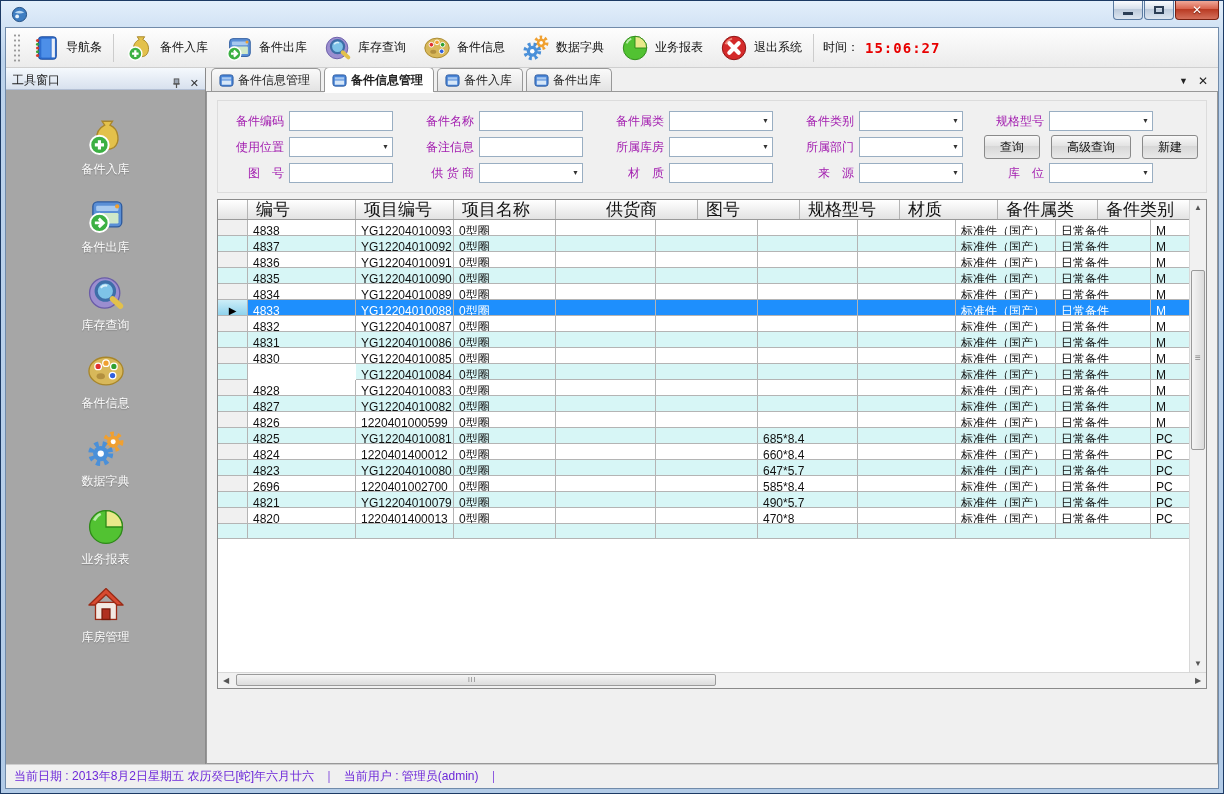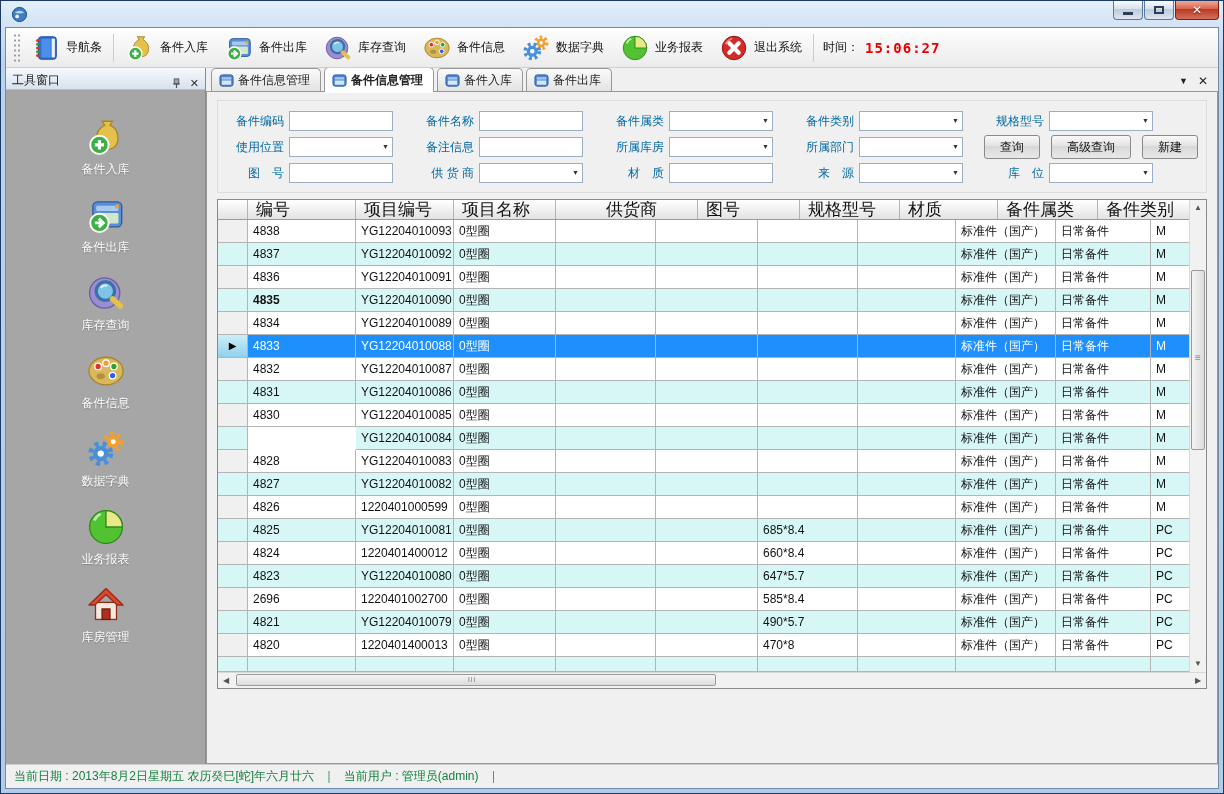--- a/index.html
+++ b/index.html
@@ -59,34 +59,34 @@
   .tab svg{width:15px;height:15px;}
   .tab.active{background:#fff;font-weight:bold;z-index:2;padding-top:4px;box-shadow:0 1px 0 #fff;}
   .tabstrip .ts-ctrls{margin-left:auto;display:flex;align-items:center;gap:10px;padding:0 10px 5px 0;}
   .ts-ctrls .dd{font-size:9px;color:#222;}
   .ts-ctrls .tx{font-size:12px;color:#222;font-weight:bold;line-height:1;}
   .tabpage{flex:1;border:1px solid #989898;border-top:none;background:#f0f0f0;display:flex;flex-direction:column;overflow:hidden;}
   
   .filter{margin:8px 10px 2px;border:1px solid #dcdcdc;background:#f0f0f0;padding:7px 4px 6px;}
   .f-row{display:flex;align-items:center;height:26px;}
   .f-group{width:190px;display:flex;align-items:center;}
-  .f-label{width:62px;text-align:right;font-size:12px;color:#0369a1;margin-right:5px;white-space:nowrap;}
+  .f-label{width:62px;text-align:right;font-size:12px;color:#a21caf;margin-right:5px;white-space:nowrap;}
   .f-input{width:104px;height:20px;border:1px solid #99aec2;background:#fff;}
   .f-select{width:104px;height:20px;border:1px solid #99aec2;background:#fff;position:relative;}
   .f-select::after{content:"▼";position:absolute;right:3px;top:5px;font-size:7px;color:#333;}
   .f-buttons{margin-left:auto;display:flex;gap:11px;margin-right:4px;}
   .btn{height:24px;padding:0 15px;font-size:12px;color:#111;border:1px solid #8a8a8a;border-radius:3px;
     background:linear-gradient(#f9f9f9,#e3e3e3 45%,#d7d7d7 46%,#e9e9e9);display:flex;align-items:center;}
   
   .table-area{margin:4px 10px 0;position:relative;height:490px;border:1px solid #8a8a8a;background:#fff;overflow:hidden;}
   .grid{position:absolute;left:0;top:0;right:17px;bottom:16px;overflow:hidden;}
   .trow{display:flex;width:973px;}
   .thead{height:20px;background:linear-gradient(#ffffff,#e3e3e3);border-bottom:1px solid #9a9a9a;}
   .thead .tcell{font-size:17px;color:#111;line-height:19px;padding-left:8px;border-right:1px solid #b4b4b4;overflow:hidden;white-space:nowrap;flex:none;}
-  .tbody-row{height:23px;}
+  .tbody-row{height:16px;}
   .tbody-row .tcell{font-size:12px;color:#111;line-height:22px;padding:0 5px;border-right:1px solid #b4b4b4;border-bottom:1px solid #b4b4b4;overflow:hidden;white-space:nowrap;flex:none;background:#fff;}
   .tbody-row .ind{background:#f0f0f0;padding:0;text-align:center;}
   .tbody-row.stripe .tcell{background:#d7f6f6;}
   .tbody-row.selected .tcell{background:#1e8ffd;color:#fff;}
   .tbody-row.selected .ind{background:linear-gradient(#cdeef8,#8fd2ec);color:#000;font-size:10px;line-height:21px;}
   .tbody-row.partial{height:15px;overflow:hidden;}
   
   .vscroll{position:absolute;top:0;right:0;bottom:16px;width:17px;background:#f1f1f1;border-left:1px solid #d8d8d8;}
   .vscroll .arr{position:absolute;left:0;width:16px;height:16px;font-size:8px;color:#555;text-align:center;line-height:16px;}
   .vscroll .arr.up{top:0;}
@@ -103,21 +103,21 @@
   .pager{height:34px;display:flex;align-items:center;padding:0 12px;}
   .pg-summary{font-size:12px;color:#111;margin-left:6px;}
   .pg-ctrls{margin-left:auto;display:flex;align-items:center;gap:6px;}
   .pbtn{width:28px;height:22px;font-size:11px;color:#333;border:1px solid #8a8a8a;border-radius:3px;
     background:linear-gradient(#f9f9f9,#e0e0e0);display:flex;align-items:center;justify-content:center;font-family:"DejaVu Sans Mono",monospace;}
   .pbtn.disabled{color:#b6b6b6;}
   .pg-input{width:34px;height:20px;border:1px solid #8a8a8a;text-align:center;font-size:12px;background:#fff;font-family:"Liberation Sans",sans-serif;}
   .pg-export{height:24px;padding:0 10px;margin-left:4px;}
   
   .statusbar{height:24px;border-top:1px solid #cdcdcd;background:#f0f0f0;display:flex;align-items:center;padding:0 8px;gap:9px;}
-  .statusbar span{font-size:12px;color:#15803d;white-space:nowrap;}
+  .statusbar span{font-size:12px;color:#6d28d9;white-space:nowrap;}
 </style>
 </head>
 <body>
 
 <div class="window">
   <div class="titlebar">
     <span class="app-ico" style="display: inline-flex;">
         <svg viewBox="0 0 18 18" width="17" height="17">
           <circle cx="9" cy="9" r="7.5" fill="#3f7ec2" stroke="#1e4a7e"></circle>
           <path d="M4 7 q5 -4 10 0 q-5 2 -10 0" fill="#bcd9f2"></path>
@@ -510,21 +510,21 @@
                   <div class="tcell" style="width: 100px;"></div>
                   <div class="tcell" style="width: 102px;"></div>
                   <div class="tcell" style="width: 100px;"></div>
                   <div class="tcell" style="width: 98px;"></div>
                   <div class="tcell" style="width: 100px;">标准件（国产）</div>
                   <div class="tcell" style="width: 95px;">日常备件</div>
                   <div class="tcell" style="width: 40px;">M</div>
                 </div>
                 <div class="trow tbody-row stripe">
                   <div class="tcell ind" style="width: 30px;"></div>
-                  <div class="tcell" style="width: 108px; font-weight: bold;">4835</div>
+                  <div class="tcell" style="width: 108px;">4835</div>
                   <div class="tcell" style="width: 98px;">YG12204010090</div>
                   <div class="tcell" style="width: 102px;">0型圈</div>
                   <div class="tcell" style="width: 100px;"></div>
                   <div class="tcell" style="width: 102px;"></div>
                   <div class="tcell" style="width: 100px;"></div>
                   <div class="tcell" style="width: 98px;"></div>
                   <div class="tcell" style="width: 100px;">标准件（国产）</div>
                   <div class="tcell" style="width: 95px;">日常备件</div>
                   <div class="tcell" style="width: 40px;">M</div>
                 </div>

